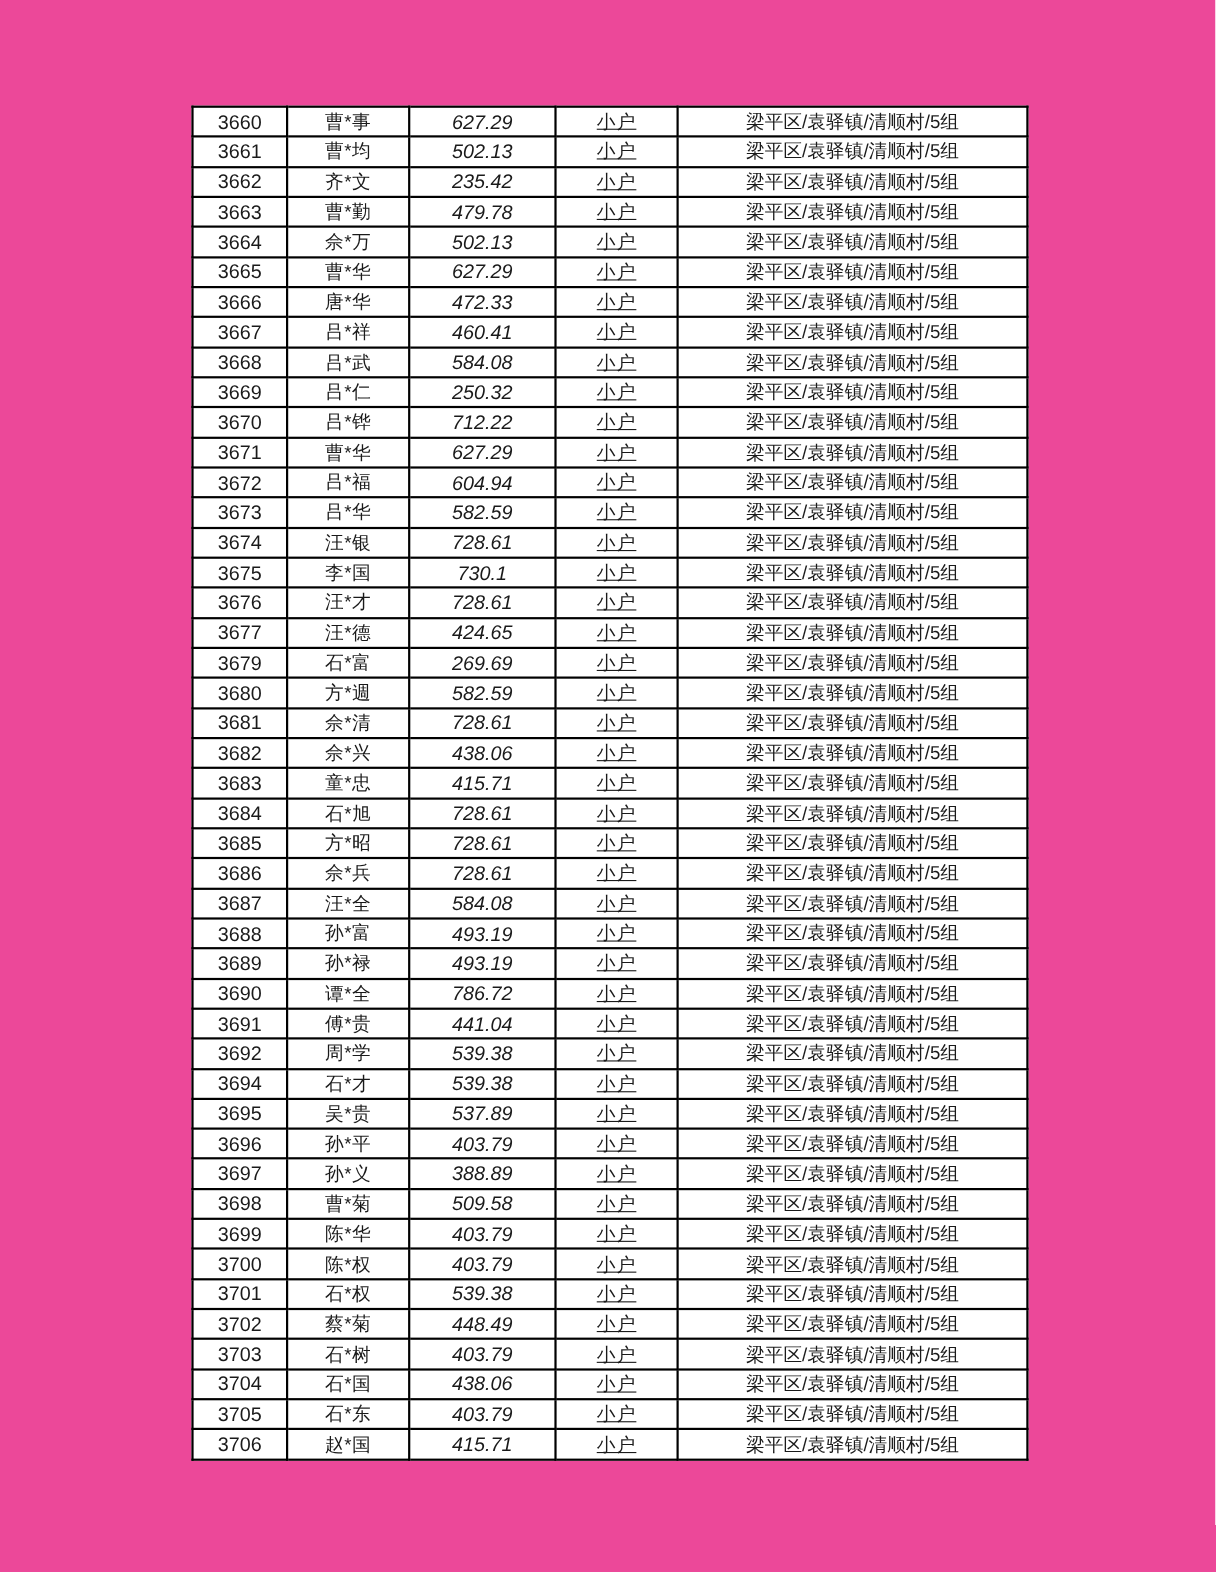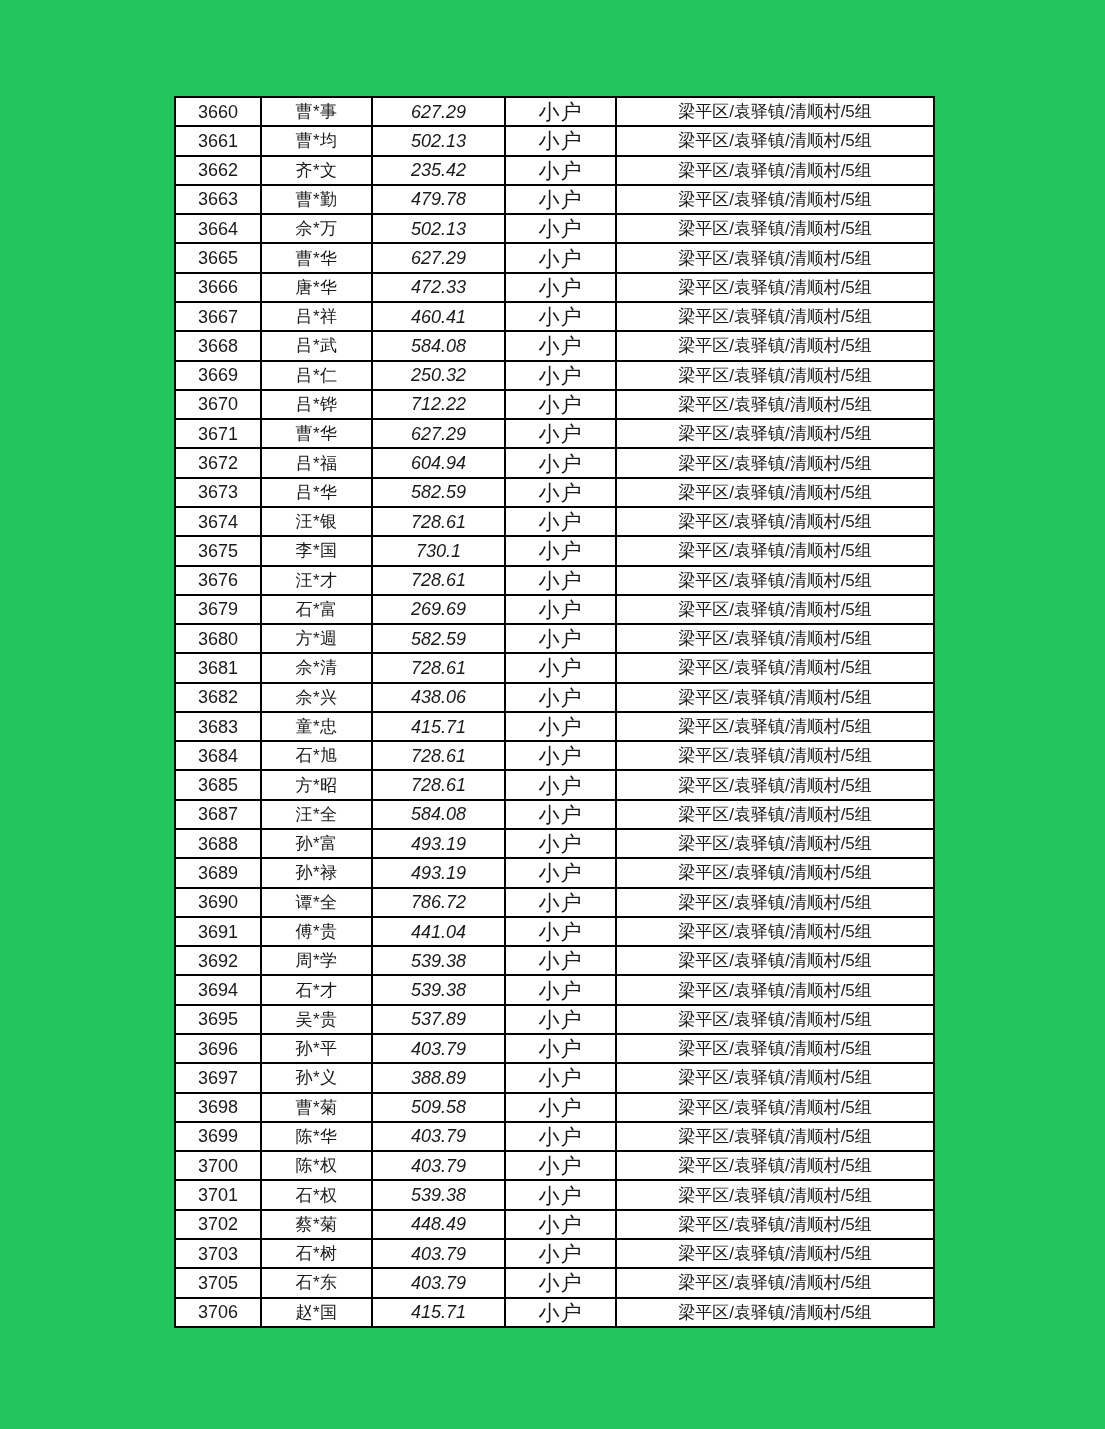--- a/index.html
+++ b/index.html
@@ -7,21 +7,21 @@
     padding: 0;
     background: #ffffff;
     width: 1105px;
     height: 1429px;
     font-family: "Liberation Sans", "DejaVu Sans", sans-serif;
   }
   .page {
     position: relative;
     width: 1105px;
     height: 1429px;
-    background: #22c55e;
+    background: #ec4899;
     overflow: hidden;
   }
   table.data-table {
     position: absolute;
     left: 174px;
     top: 96px;
     width: 759px;
     height: 1232px;
     border-collapse: collapse;
     table-layout: fixed;
@@ -34,21 +34,21 @@
     padding: 0;
     color: #1a1a1a;
     white-space: nowrap;
     overflow: hidden;
     height: 22.2px;
     line-height: 1;
   }
   td.cell-id     { font-size: 18px; }
   td.cell-amount { font-size: 18px; font-style: italic; }
   td.cell-name   { font-size: 17px; letter-spacing: 0.5px; }
-  td.cell-household_type { font-size: 21px; letter-spacing: 1px; }
+  td.cell-household_type { font-size: 17px; letter-spacing: 1px; text-decoration: underline; }
   td.cell-location { font-size: 17px; margin-left: 36px; }
   col.col-id   { width: 86px; }
   col.col-name { width: 111px; }
   col.col-amount { width: 133px; }
   col.col-household_type { width: 111px; }
   col.col-location { width: 318px; }
 </style>
 </head>
 <body>
 
@@ -175,20 +175,27 @@
           <td class="cell-location">梁平区/袁驿镇/清顺村/5组</td>
         </tr>
         <tr>
           <td class="cell-id">3676</td>
           <td class="cell-name">汪*才</td>
           <td class="cell-amount">728.61</td>
           <td class="cell-household_type">小户</td>
           <td class="cell-location">梁平区/袁驿镇/清顺村/5组</td>
         </tr>
         <tr>
+          <td class="cell-id">3677</td>
+          <td class="cell-name">汪*德</td>
+          <td class="cell-amount">424.65</td>
+          <td class="cell-household_type">小户</td>
+          <td class="cell-location">梁平区/袁驿镇/清顺村/5组</td>
+        </tr>
+        <tr>
           <td class="cell-id">3679</td>
           <td class="cell-name">石*富</td>
           <td class="cell-amount">269.69</td>
           <td class="cell-household_type">小户</td>
           <td class="cell-location">梁平区/袁驿镇/清顺村/5组</td>
         </tr>
         <tr>
           <td class="cell-id">3680</td>
           <td class="cell-name">方*週</td>
           <td class="cell-amount">582.59</td>
@@ -224,20 +231,27 @@
           <td class="cell-location">梁平区/袁驿镇/清顺村/5组</td>
         </tr>
         <tr>
           <td class="cell-id">3685</td>
           <td class="cell-name">方*昭</td>
           <td class="cell-amount">728.61</td>
           <td class="cell-household_type">小户</td>
           <td class="cell-location">梁平区/袁驿镇/清顺村/5组</td>
         </tr>
         <tr>
+          <td class="cell-id">3686</td>
+          <td class="cell-name">佘*兵</td>
+          <td class="cell-amount">728.61</td>
+          <td class="cell-household_type">小户</td>
+          <td class="cell-location">梁平区/袁驿镇/清顺村/5组</td>
+        </tr>
+        <tr>
           <td class="cell-id">3687</td>
           <td class="cell-name">汪*全</td>
           <td class="cell-amount">584.08</td>
           <td class="cell-household_type">小户</td>
           <td class="cell-location">梁平区/袁驿镇/清顺村/5组</td>
         </tr>
         <tr>
           <td class="cell-id">3688</td>
           <td class="cell-name">孙*富</td>
           <td class="cell-amount">493.19</td>
@@ -332,20 +346,27 @@
           <td class="cell-id">3702</td>
           <td class="cell-name">蔡*菊</td>
           <td class="cell-amount">448.49</td>
           <td class="cell-household_type">小户</td>
           <td class="cell-location">梁平区/袁驿镇/清顺村/5组</td>
         </tr>
         <tr>
           <td class="cell-id">3703</td>
           <td class="cell-name">石*树</td>
           <td class="cell-amount">403.79</td>
+          <td class="cell-household_type">小户</td>
+          <td class="cell-location">梁平区/袁驿镇/清顺村/5组</td>
+        </tr>
+        <tr>
+          <td class="cell-id">3704</td>
+          <td class="cell-name">石*国</td>
+          <td class="cell-amount">438.06</td>
           <td class="cell-household_type">小户</td>
           <td class="cell-location">梁平区/袁驿镇/清顺村/5组</td>
         </tr>
         <tr>
           <td class="cell-id">3705</td>
           <td class="cell-name">石*东</td>
           <td class="cell-amount">403.79</td>
           <td class="cell-household_type">小户</td>
           <td class="cell-location">梁平区/袁驿镇/清顺村/5组</td>
         </tr>

